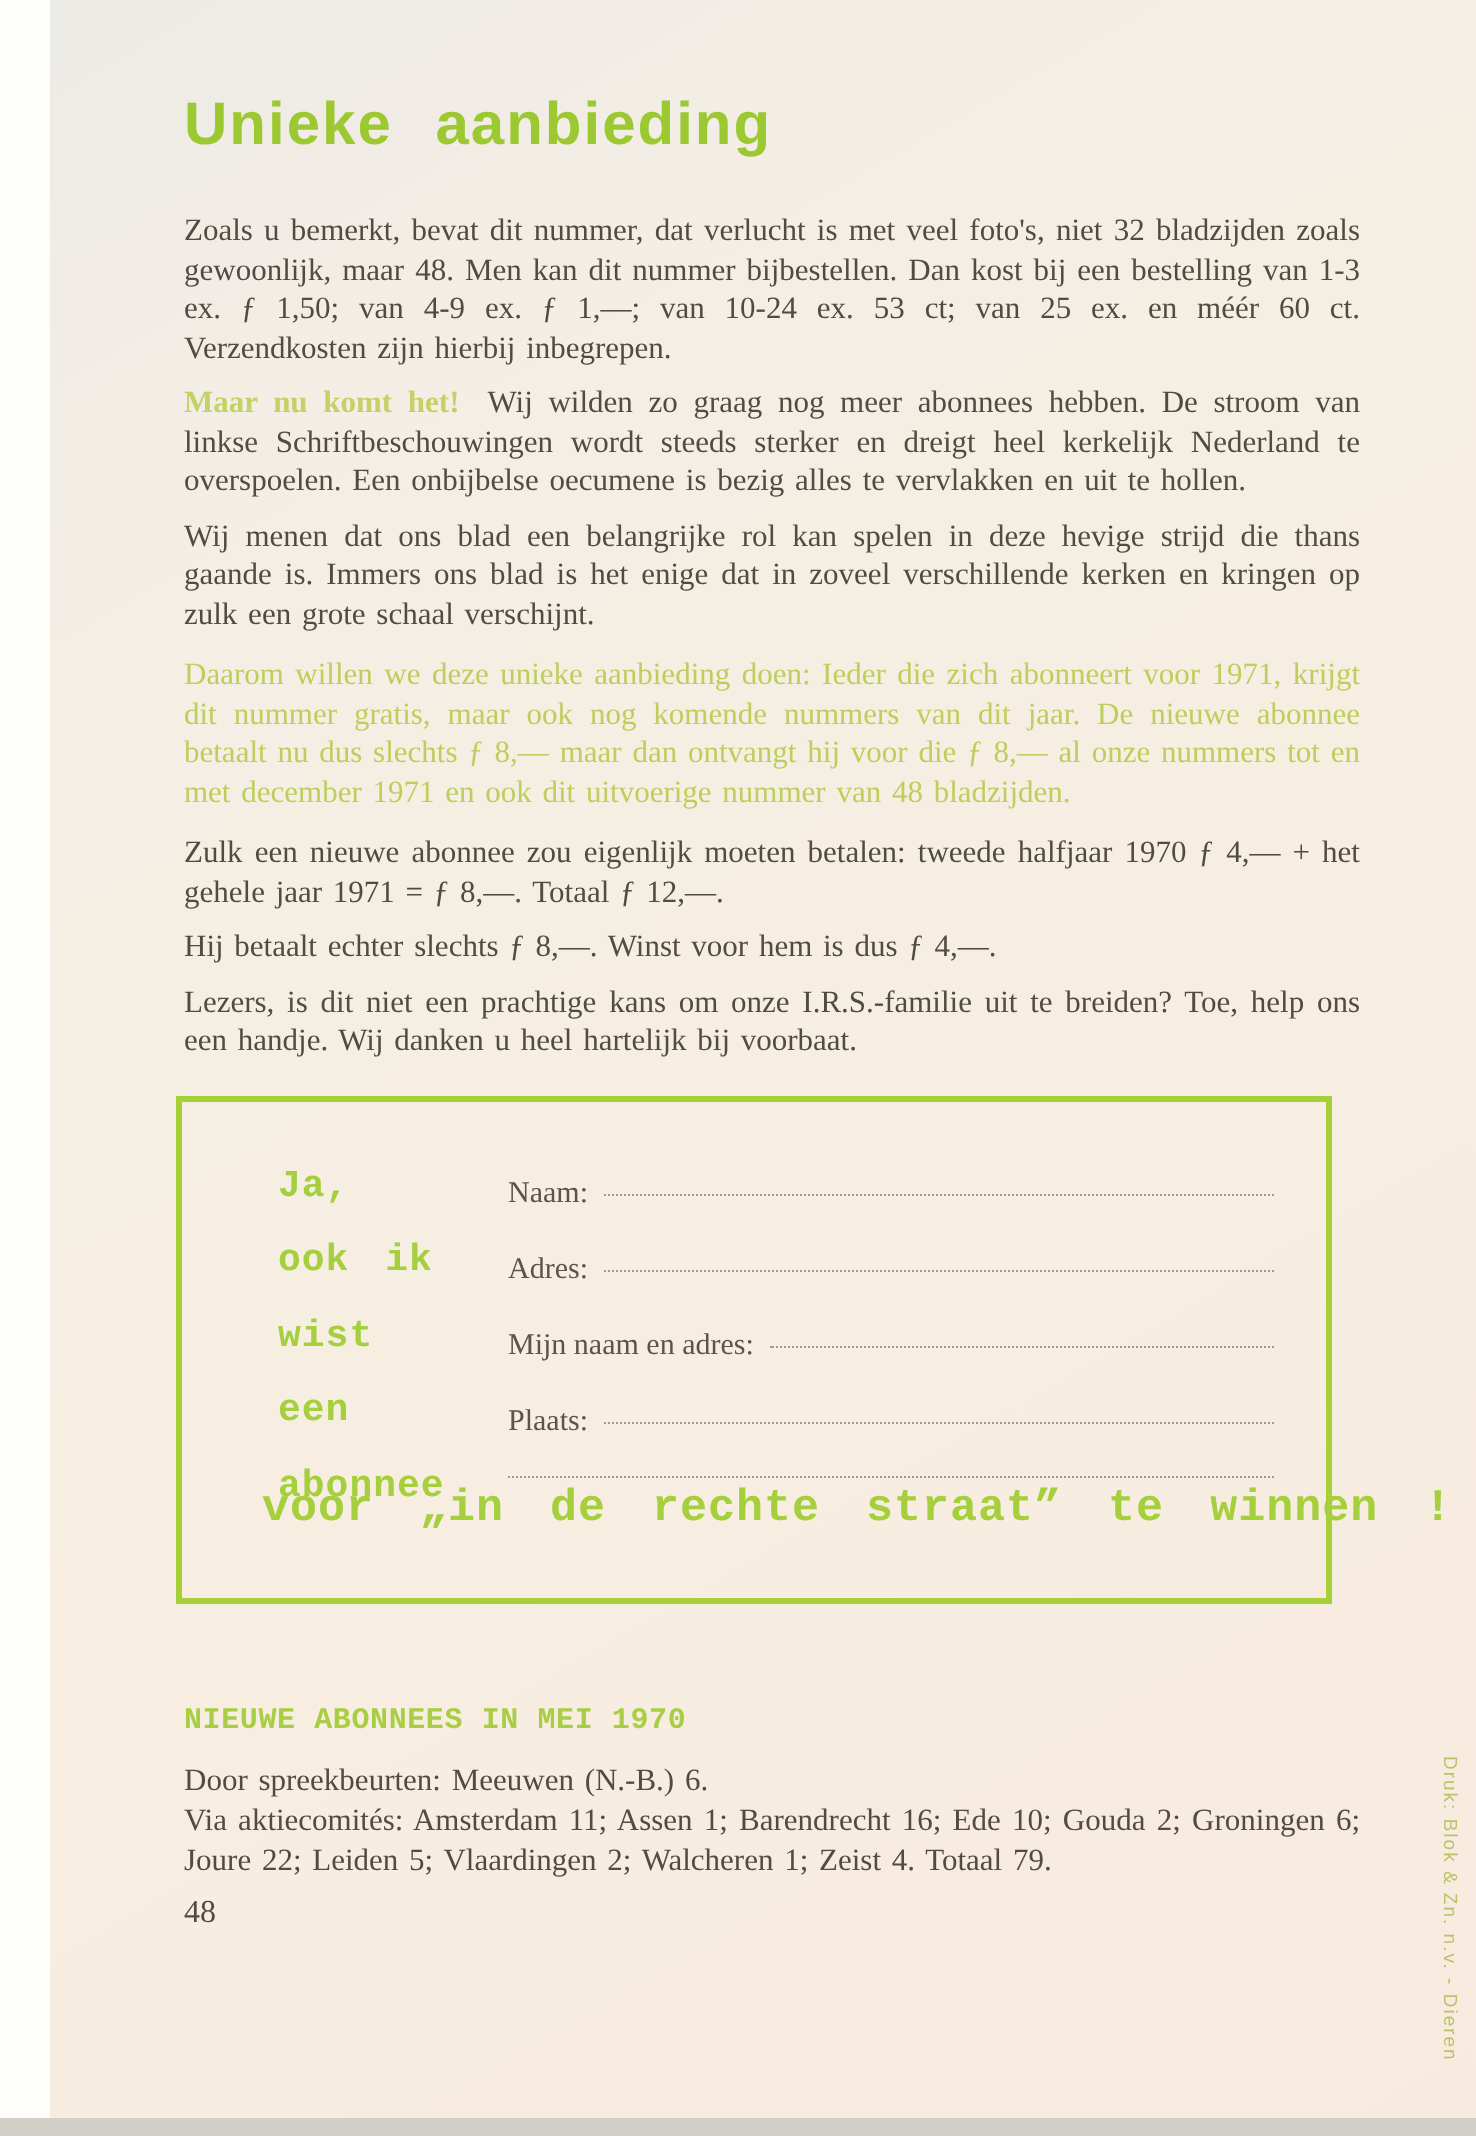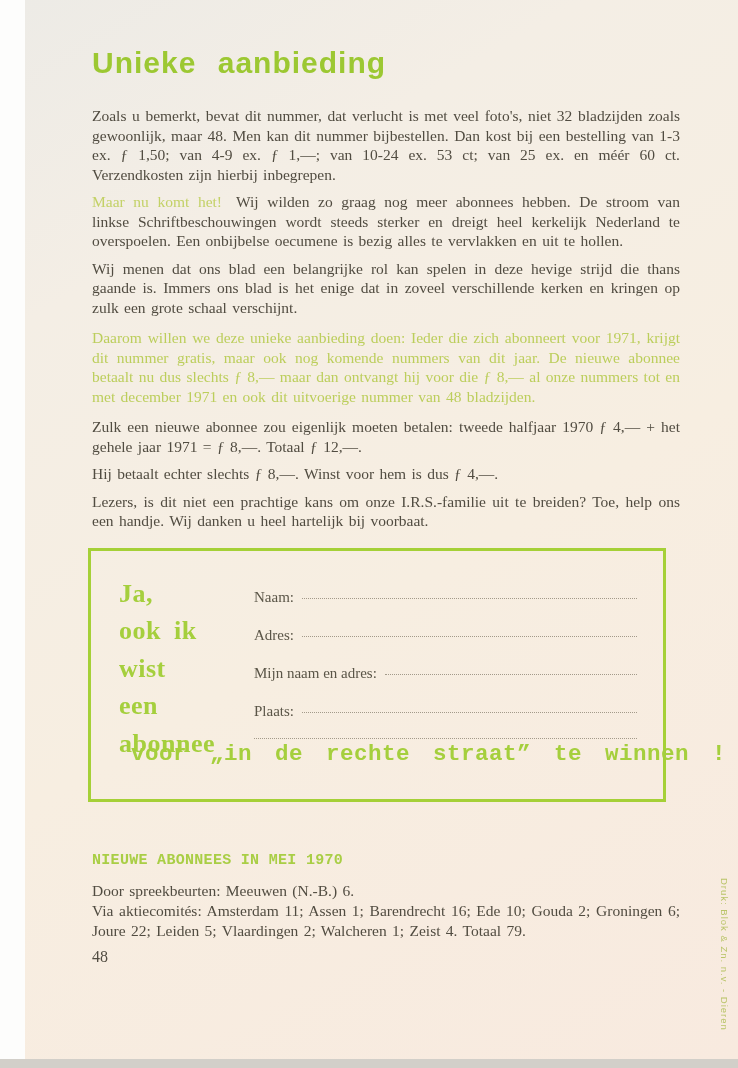--- a/index.html
+++ b/index.html
@@ -39,36 +39,36 @@
     word-spacing:1.5px;
   }
   p.body.green{
     color:#bcce5c;
     font-weight:normal;
     margin-top:11px;margin-bottom:11px;
   }
   p.body.tight{margin-top:6px;}
   .lead-green{
     color:#c3d166;
-    font-weight:normal;
+    font-weight:bold;
     margin-right:14px;
   }
   
   .coupon{
     position:relative;
     margin:17px 0 0 -4px;
     width:572px;
     height:248px;
     border:3px solid #a5d037;
   }
   .slogan{
-    position:absolute;left:28px;top:24px;
-    font-family:Liberation Serif, serif;
+    position:absolute;left:48px;top:24px;
+    font-family:Liberation Mono, monospace;
     font-weight:bold;
-    font-size:26px;
+    font-size:19px;
     color:#a5cf3d;
     letter-spacing:0.5px;
   }
   .slogan span{display:block;line-height:37.5px;word-spacing:6px;}
   .fields{
     position:absolute;left:163px;right:26px;top:38px;
   }
   .field-row{
     display:flex;align-items:baseline;
     height:38px;

